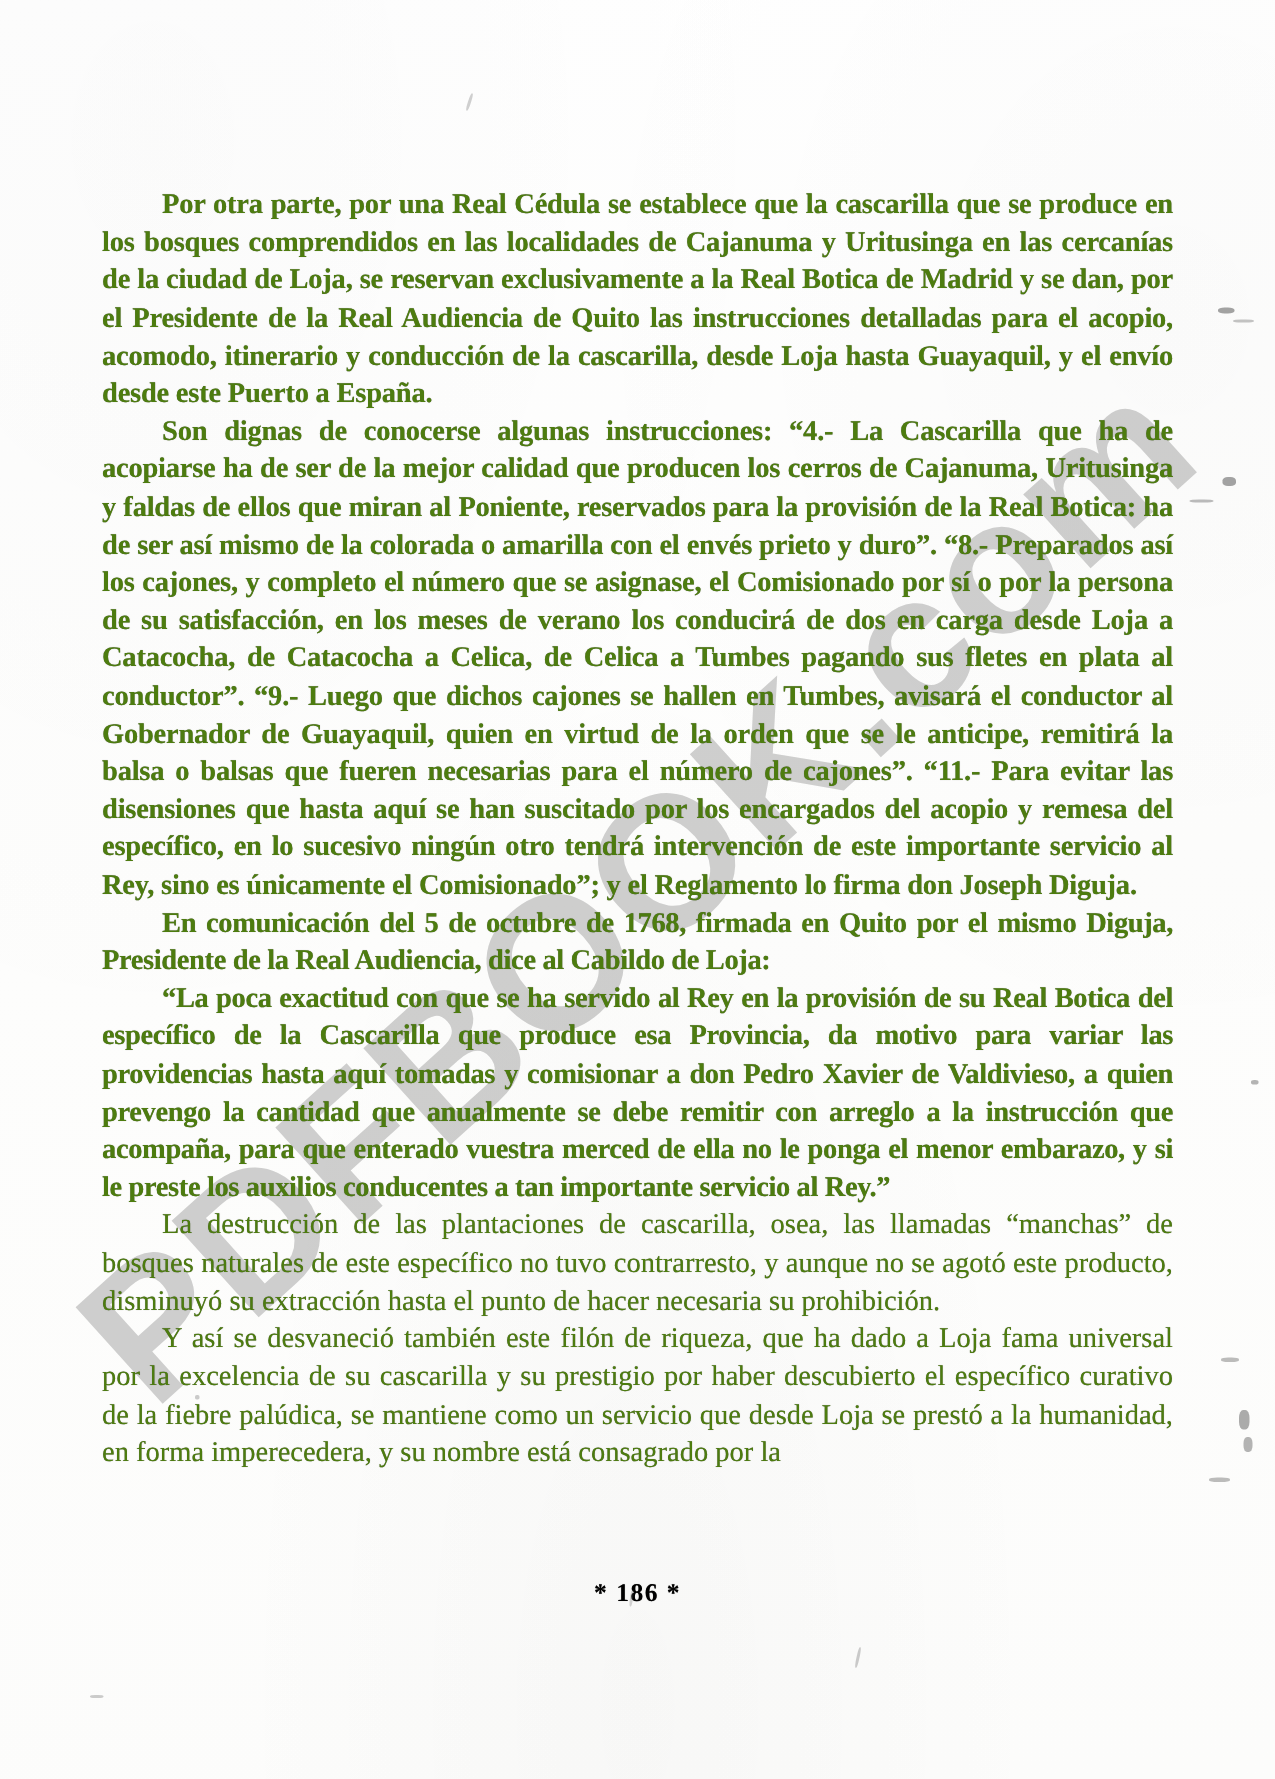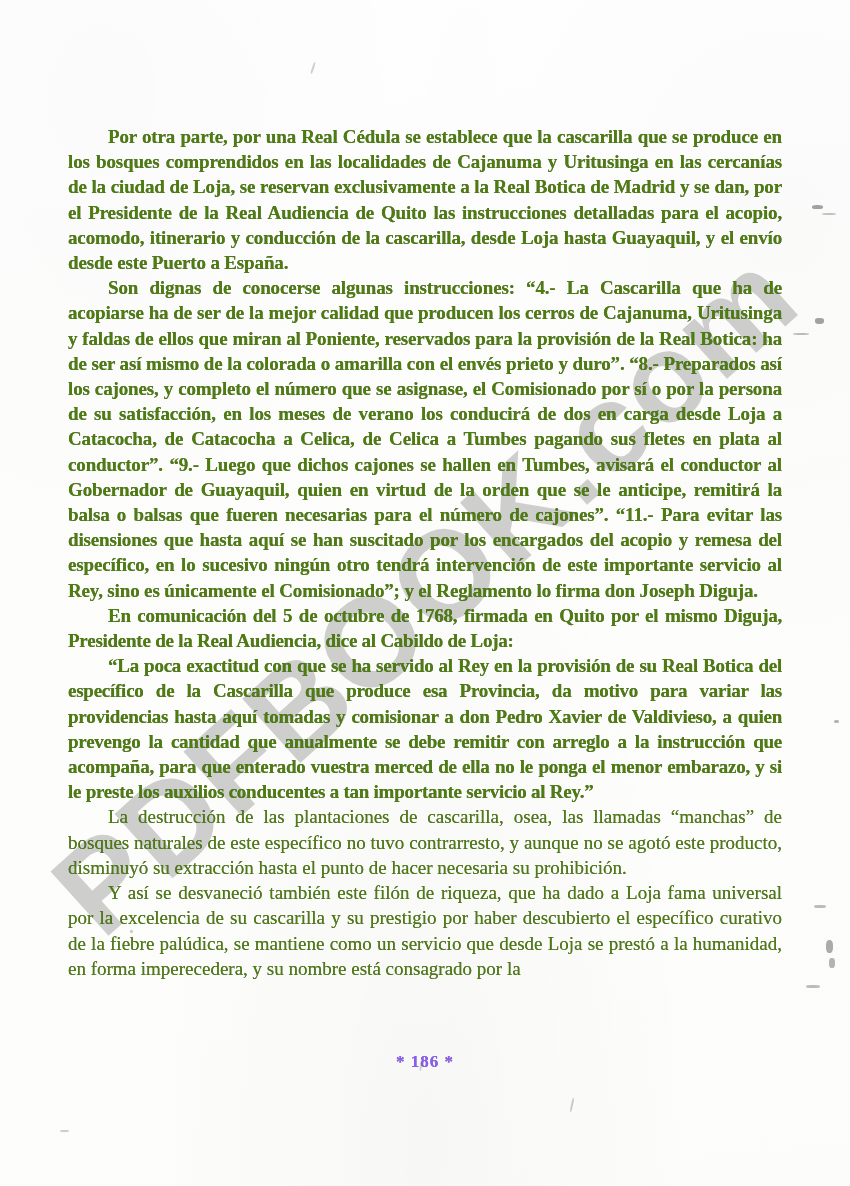--- a/index.html
+++ b/index.html
@@ -79,21 +79,21 @@
   .ink-light { font-weight: normal; letter-spacing: 0px; }
 
   #page-number {
     position: absolute;
     left: 0;
     right: 0;
     top: 1052px;
     text-align: center;
     font-size: 17px;
     font-weight: bold;
-    color: #8b5cf6;
+    color: #000000;
     letter-spacing: 1px;
   }
 
   
   .speckle {
     position: absolute;
     background: #5a5a5a;
     border-radius: 40%;
     pointer-events: none;
     opacity: 0.55;

